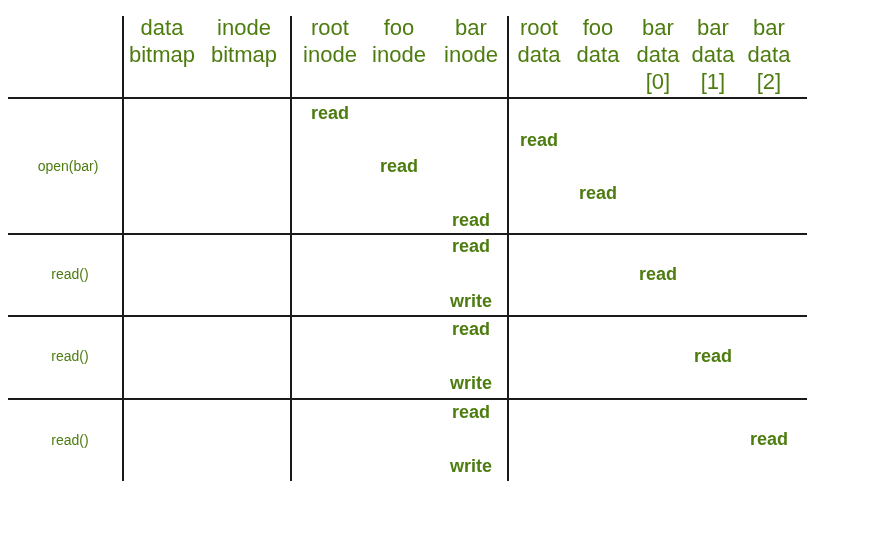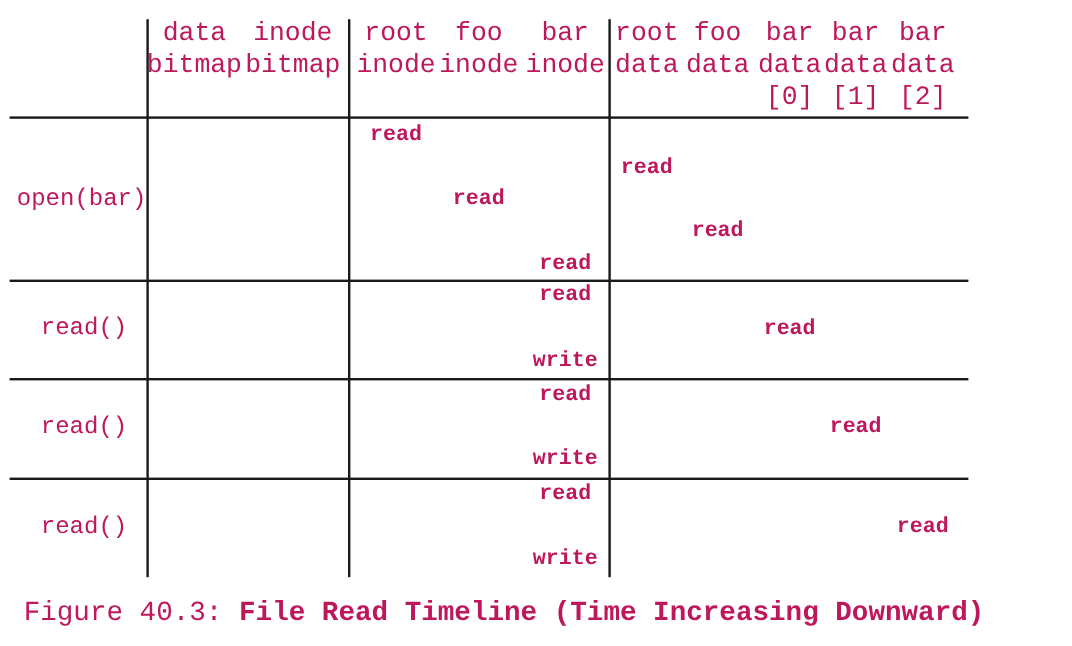--- a/index.html
+++ b/index.html
@@ -5,22 +5,22 @@
   html, body {
     margin: 0;
     padding: 0;
     background: #ffffff;
   }
   .canvas {
     position: relative;
     width: 893px;
     height: 538px;
     background: #ffffff;
-    font-family: Liberation Mono, monospace;
-    color: #be185d;
+    font-family: Liberation Sans, sans-serif;
+    color: #4d7c0f;
     overflow: hidden;
   }
   .vline {
     position: absolute;
     top: 16px;
     width: 1.5px;
     height: 465px;
     background: #1a1a1a;
   }
   .hline {
@@ -35,21 +35,21 @@
     top: 14px;
     transform: translateX(-50%);
     text-align: center;
     font-size: 22px;
     line-height: 27px;
     white-space: nowrap;
   }
   .row-label {
     position: absolute;
     transform: translate(-50%, -50%);
-    font-size: 20px;
+    font-size: 14px;
     white-space: nowrap;
   }
   .marker {
     position: absolute;
     transform: translate(-50%, -50%);
     font-size: 18px;
     font-weight: bold;
     white-space: nowrap;
   }
   .caption {
@@ -145,18 +145,14 @@
   <div class="marker" style="left:471px; top:301px">write</div>
 
   <div class="marker" style="left:471px; top:329px">read</div>
   <div class="marker" style="left:713px; top:356px">read</div>
   <div class="marker" style="left:471px; top:383px">write</div>
 
   <div class="marker" style="left:471px; top:412px">read</div>
   <div class="marker" style="left:769px; top:439px">read</div>
   <div class="marker" style="left:471px; top:466px">write</div>
 
-  <div class="caption">
-    <span>Figure 40.3:</span>
-    <span class="bold">File Read Timeline (Time Increasing Downward)</span>
-  </div>
 
 </div>
 
 </body></html>

